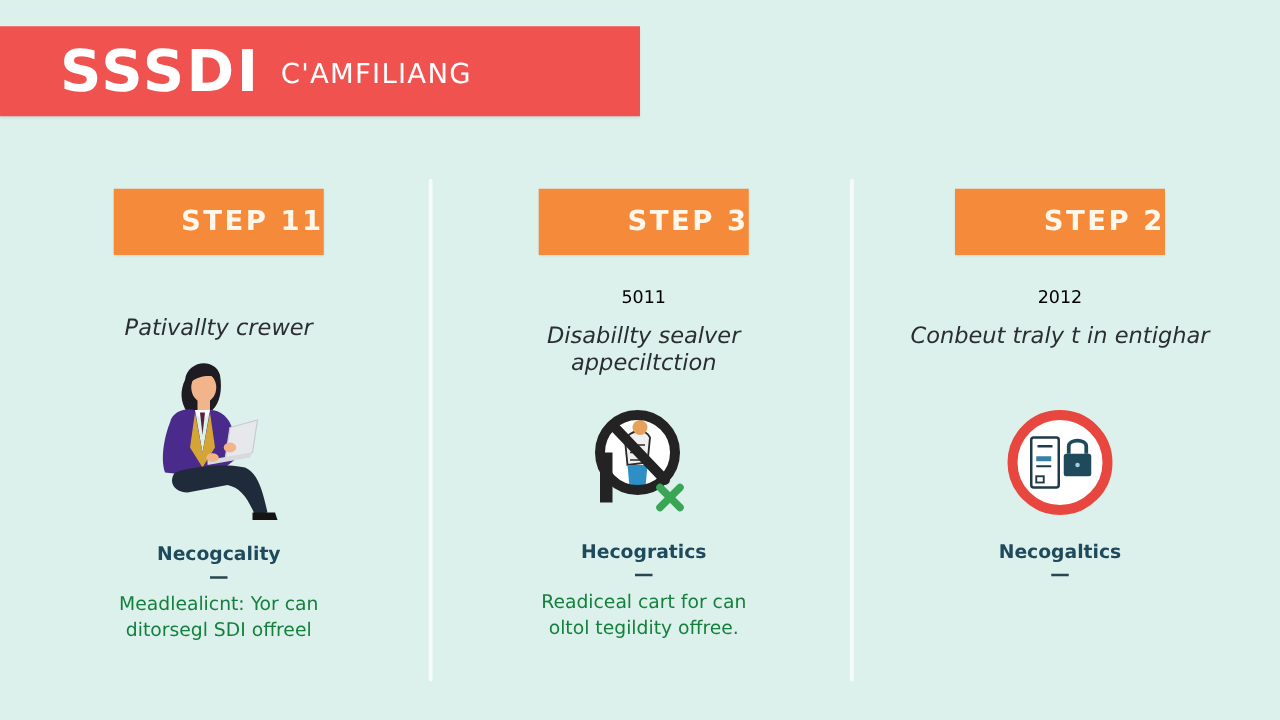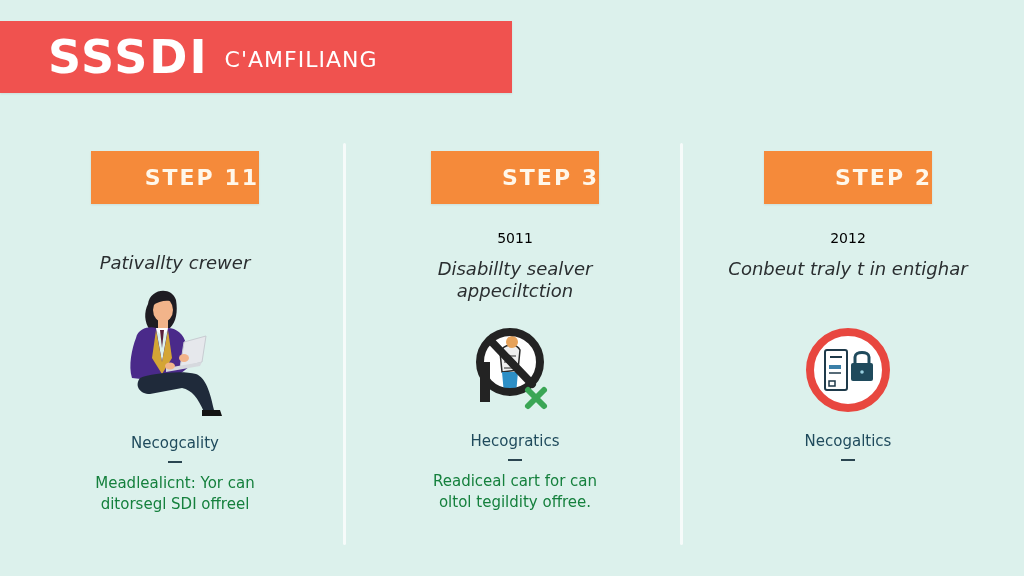--- a/index.html
+++ b/index.html
@@ -53,21 +53,21 @@
     .subtitle {
       margin-top: 10px; color: #2a2e30; font-size: 18px; line-height: 22px;
       min-height: 44px;
       font-style: italic;
     }
     .illustration {
       margin-top: 8px; width: 130px; height: 140px;
       display: flex; align-items: center; justify-content: center;
     }
     .heading {
-      margin-top: 2px; color: #1f4a5c; font-weight: 400; font-size: 15px;
+      margin-top: 2px; color: #1f4a5c; font-weight: 700; font-size: 15px;
     }
     .dash {
       width: 14px; height: 1.5px; background: #2a4550; margin: 9px 0 10px 0;
     }
     .body-text {
       color: #15803d; font-size: 15px; line-height: 21px; width: 200px;
     }
   </style>
 </head>
 <body>

